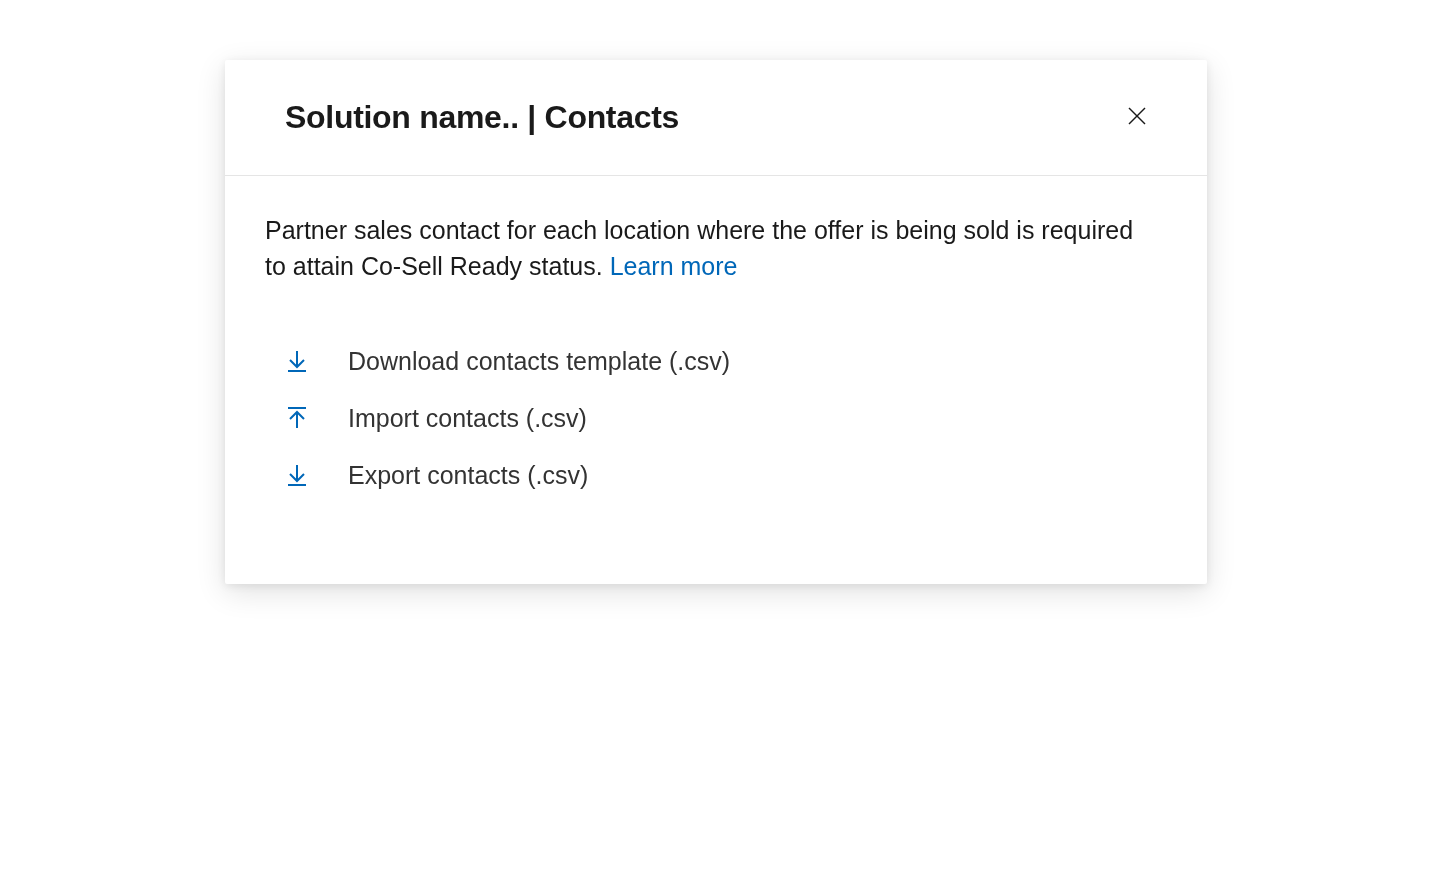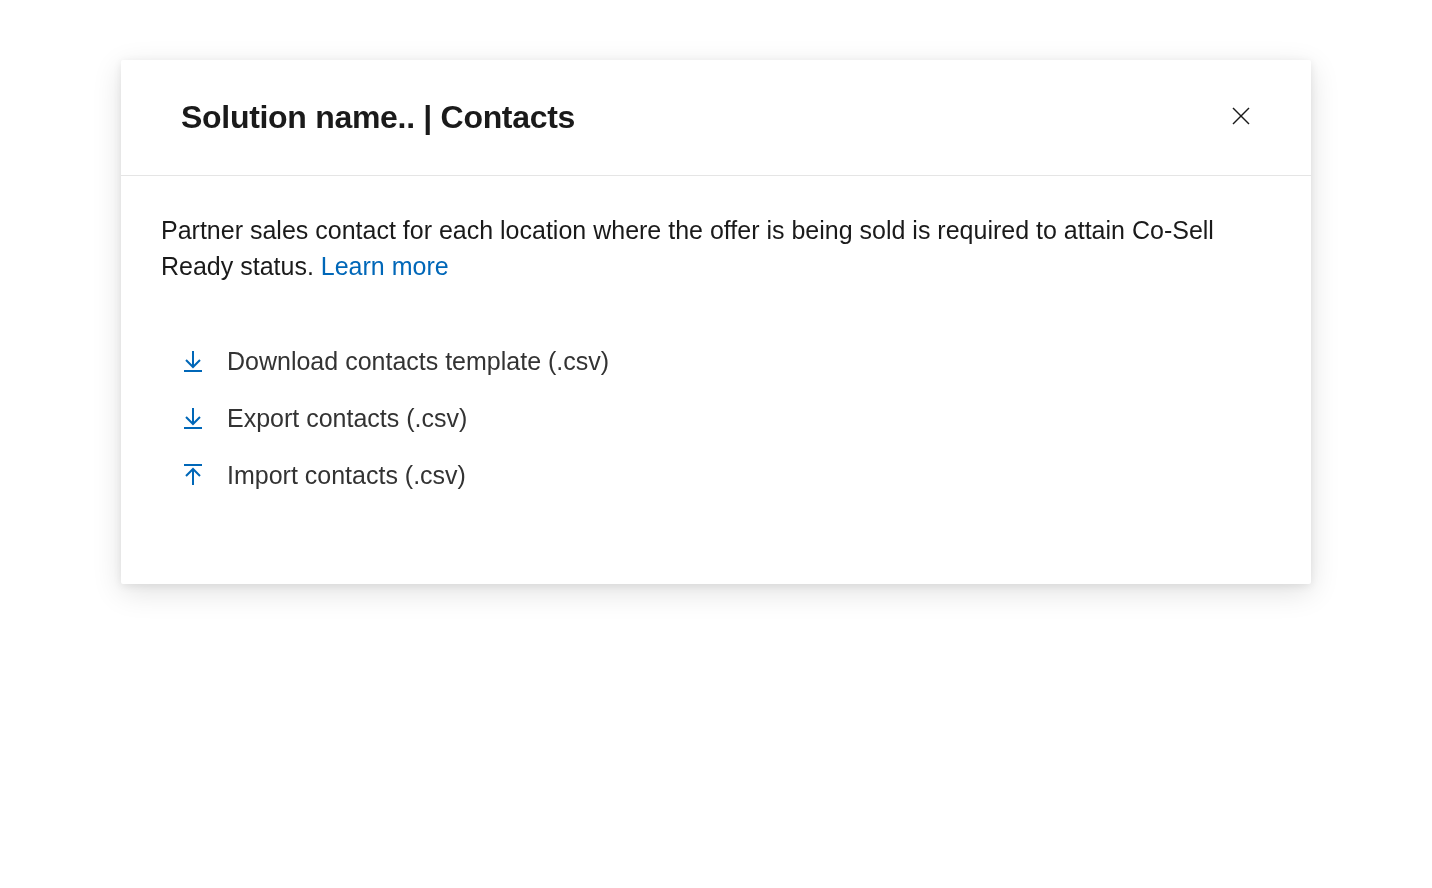--- a/index.html
+++ b/index.html
@@ -13,21 +13,21 @@
       background: #ffffff;
       width: 1432px;
       height: 888px;
       display: flex;
       align-items: flex-start;
       justify-content: center;
       padding-top: 60px;
     }
     
     .panel {
-      width: 1190px;
+      width: 982px;
       background: #ffffff;
       box-shadow: 0 8px 30px rgba(0, 0, 0, 0.12), 0 2px 8px rgba(0, 0, 0, 0.08);
       border-radius: 2px;
     }
     
     .panel-header {
       display: flex;
       justify-content: space-between;
       align-items: center;
       padding: 38px 52px 38px 60px;
@@ -72,21 +72,21 @@
       text-decoration: none;
     }
     
     .actions {
       margin-top: 48px;
     }
     
     .action-item {
       display: flex;
       align-items: center;
-      gap: 20px;
+      gap: 37px;
       padding: 14px 0;
       cursor: pointer;
       background: none;
       border: none;
       font-family: inherit;
       text-align: center;
       margin-left: 18px;
     }
     
     .action-icon {
@@ -139,33 +139,33 @@
             <polyline points="5,11 12,18 19,11"></polyline>
             <line x1="3" y1="22" x2="21" y2="22"></line>
           </svg>
         </span>
         <span class="action-label">Download contacts template (.csv)</span>
       </button>
 
       <button class="action-item">
         <span class="action-icon">
           <svg viewBox="0 0 24 24" fill="none" stroke="#0067b8" stroke-width="2">
+            <line x1="3" y1="2" x2="21" y2="2"></line>
+            <line x1="12" y1="22" x2="12" y2="7"></line>
+            <polyline points="5,13 12,6 19,13"></polyline>
+          </svg>
+        </span>
+        <span class="action-label">Import contacts (.csv)</span>
+      </button>
+
+      <button class="action-item">
+        <span class="action-icon">
+          <svg viewBox="0 0 24 24" fill="none" stroke="#0067b8" stroke-width="2">
             <line x1="12" y1="2" x2="12" y2="17"></line>
             <polyline points="5,11 12,18 19,11"></polyline>
             <line x1="3" y1="22" x2="21" y2="22"></line>
           </svg>
         </span>
         <span class="action-label">Export contacts (.csv)</span>
       </button>
-
-      <button class="action-item">
-        <span class="action-icon">
-          <svg viewBox="0 0 24 24" fill="none" stroke="#0067b8" stroke-width="2">
-            <line x1="3" y1="2" x2="21" y2="2"></line>
-            <line x1="12" y1="22" x2="12" y2="7"></line>
-            <polyline points="5,13 12,6 19,13"></polyline>
-          </svg>
-        </span>
-        <span class="action-label">Import contacts (.csv)</span>
-      </button>
     </div>
   </div>
 </div>
 
 </body></html>

